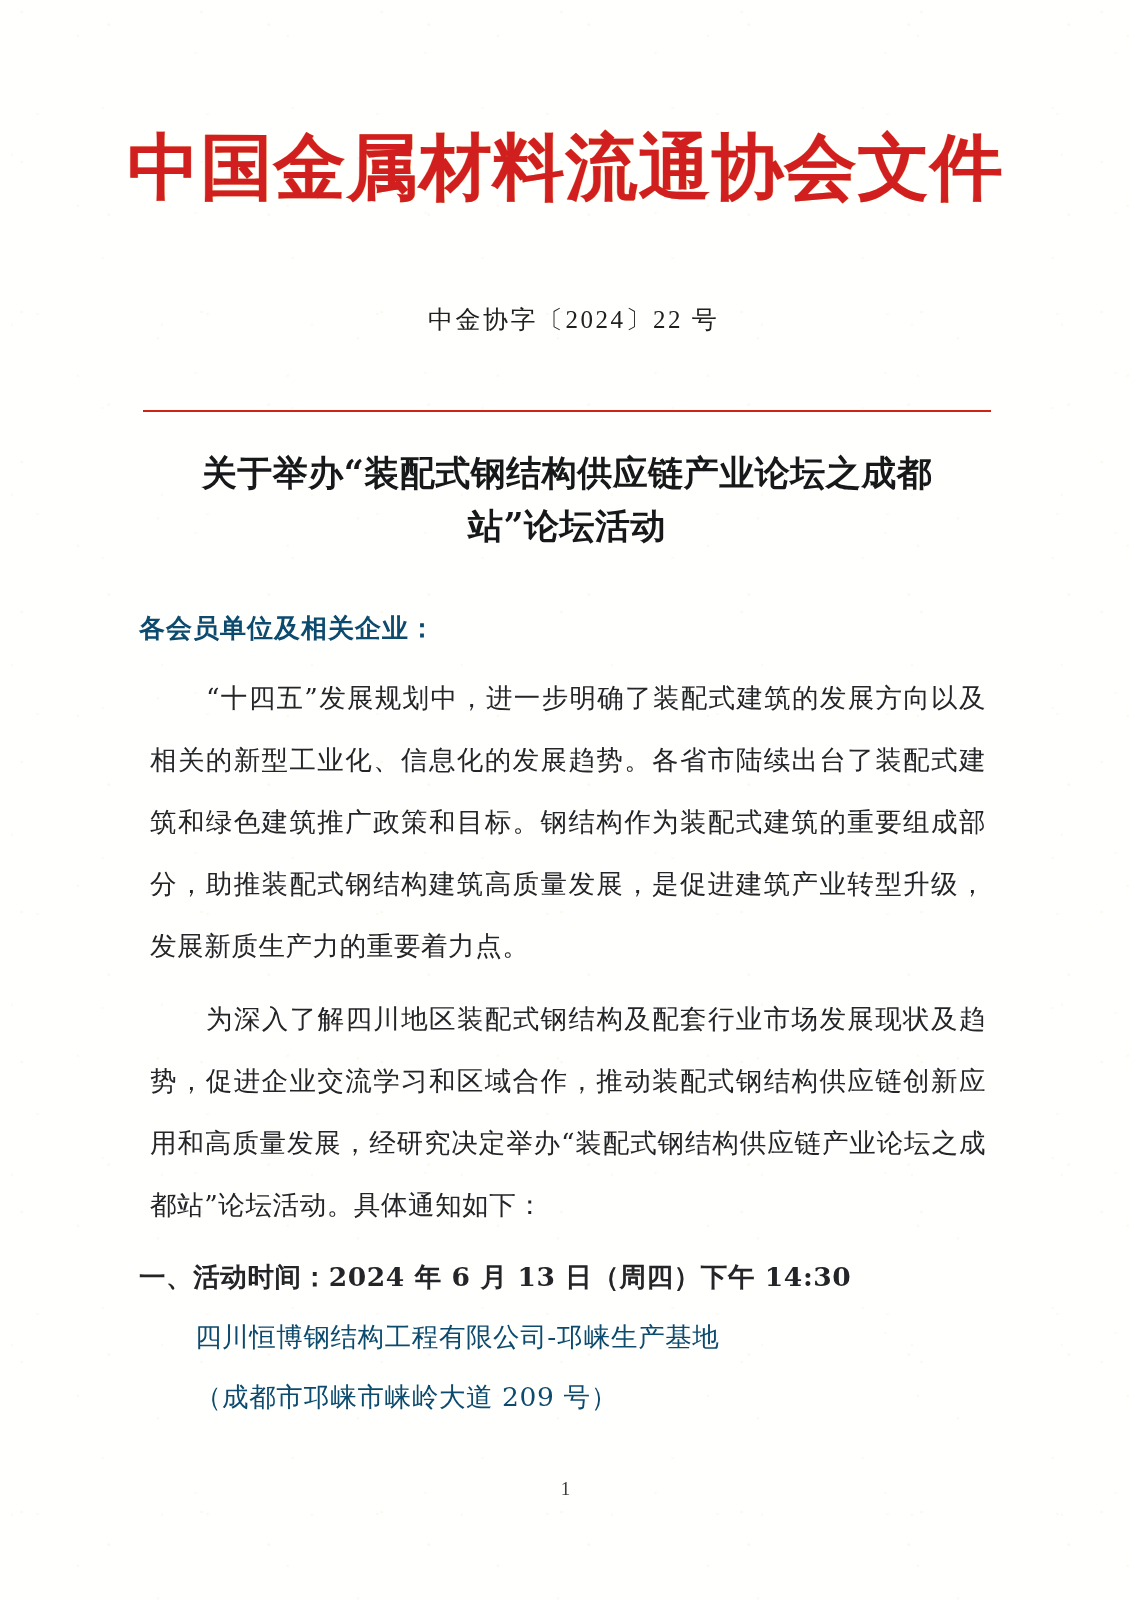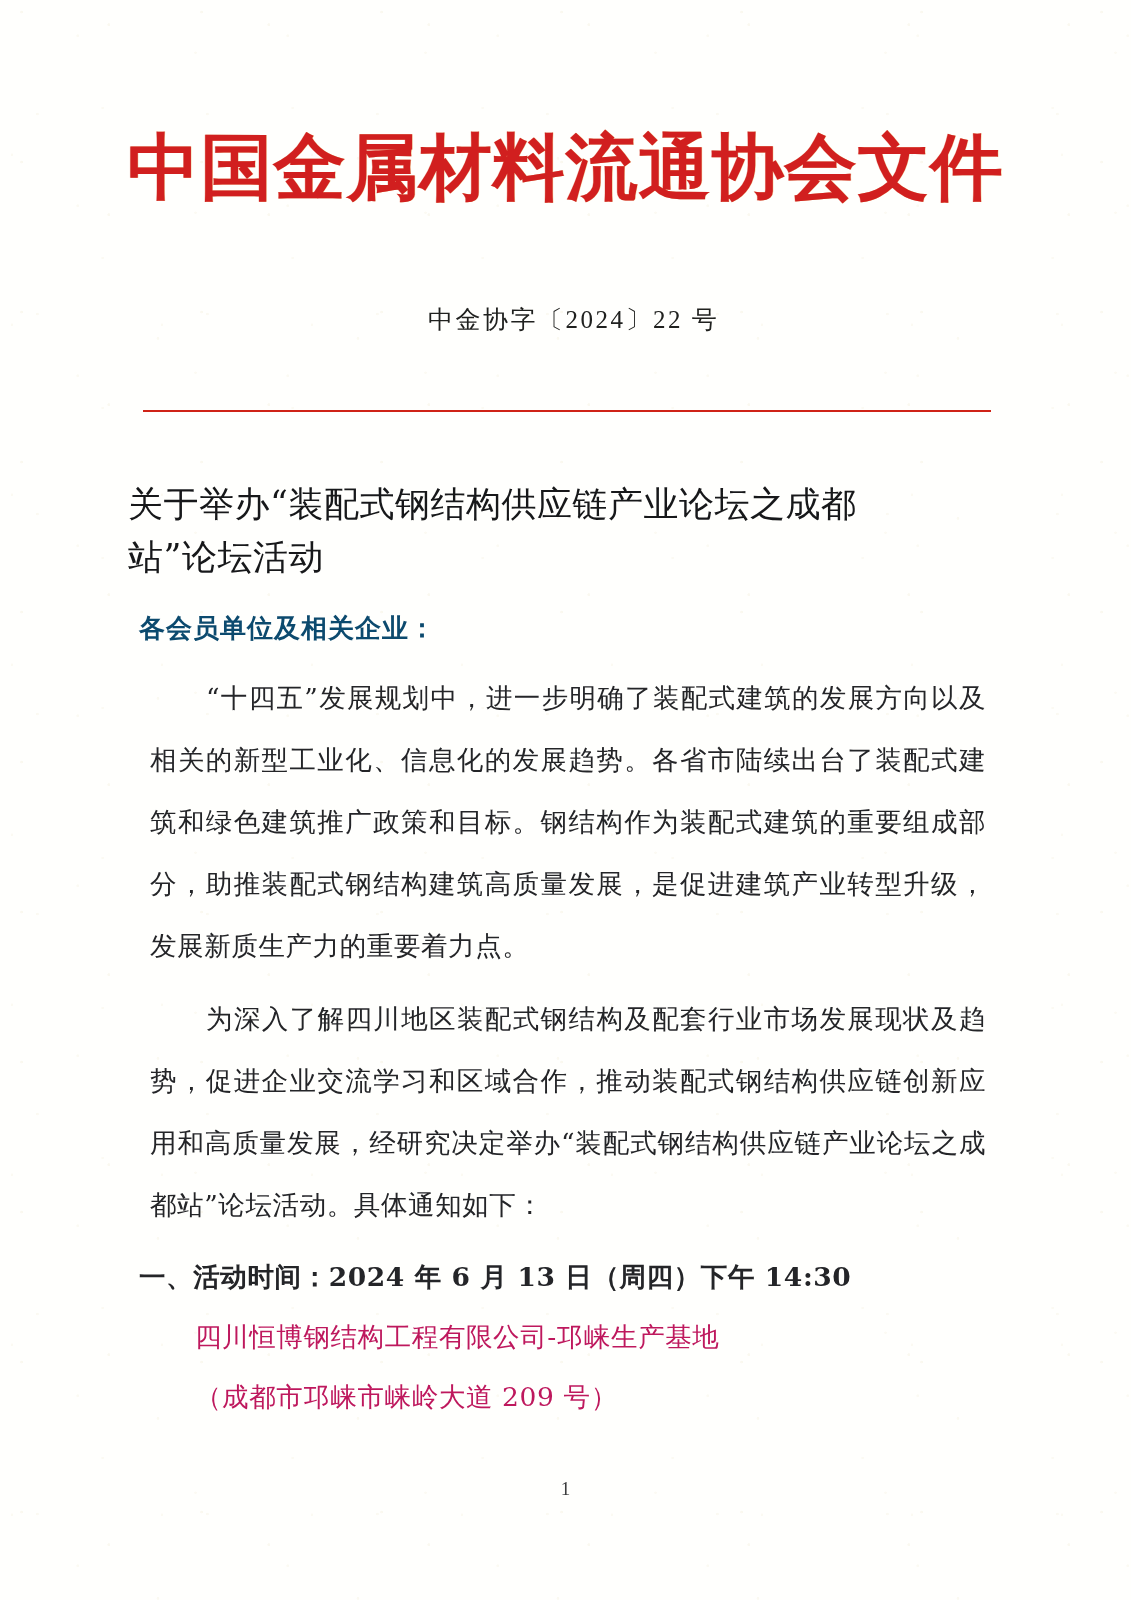--- a/index.html
+++ b/index.html
@@ -84,27 +84,27 @@
     height: 2.4px;
     background: #cf2317;
   }
 
   
   .doc-title {
     position: absolute;
     top: 446px;
     left: 128px;
     width: 878px;
-    font-family: "DejaVu Serif", "Liberation Serif", serif;
-    font-weight: normal;
+    text-align: center;
+    font-family: "DejaVu Serif", "Liberation Serif", serif;
+    font-weight: bold;
     font-size: 35px;
     line-height: 53px;
     letter-spacing: 0.5px;
     color: #17181a;
-    margin-top: 32px;
   }
 
   
   .body-block {
     position: absolute;
     top: 600px;
     left: 139px;
     width: 858px;
   }
   .salutation {
@@ -136,21 +136,21 @@
     color: #242528;
     text-indent: 0;
     margin: 0;
     font-weight: bold;
   }
   .venue-line {
     font-family: "DejaVu Serif", "Liberation Serif", serif;
     font-size: 26.5px;
     line-height: 60px;
     letter-spacing: 0.6px;
-    color: #be185d;
+    color: #0c4a6e;
     text-indent: 56px;
     margin: 0;
   }
 
   
   .page-number {
     position: absolute;
     top: 1478px;
     left: 0;
     width: 1131px;

